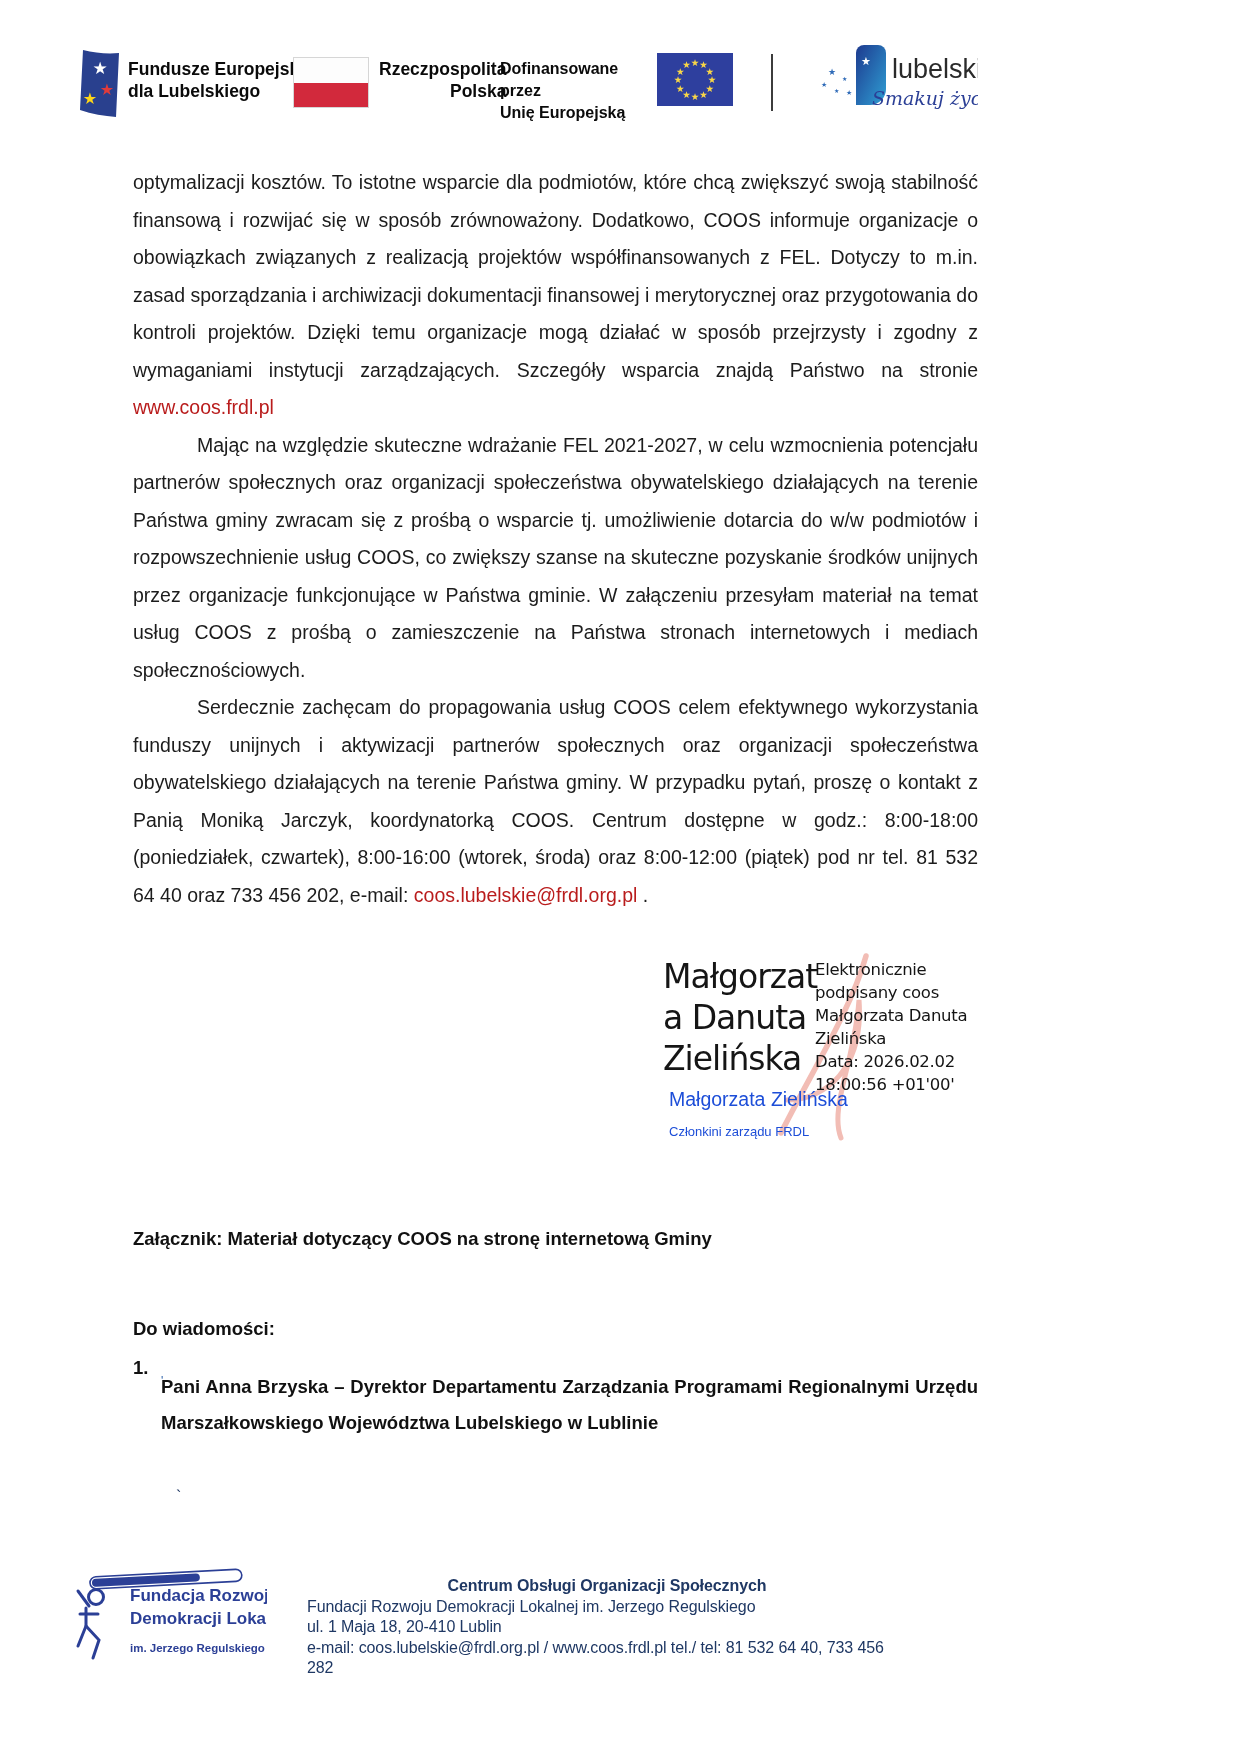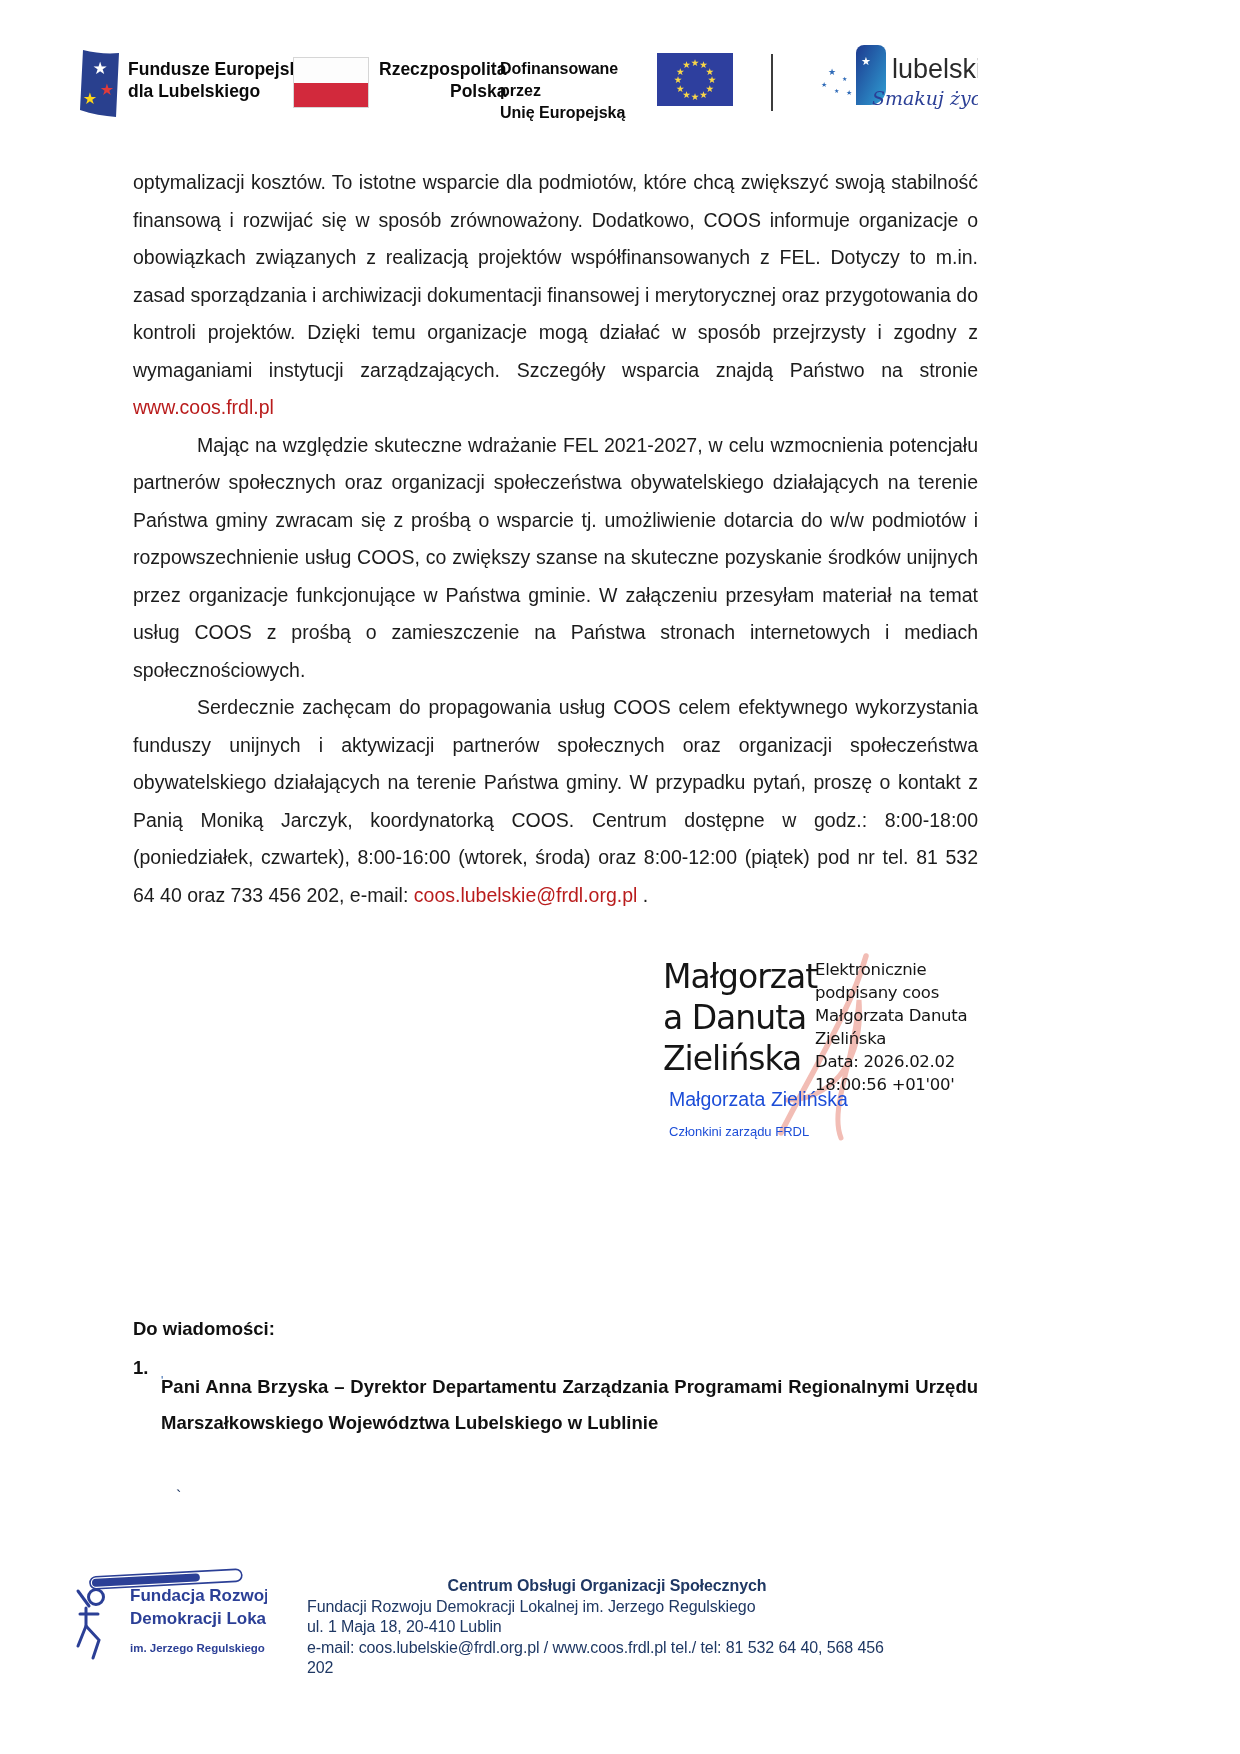--- a/index.html
+++ b/index.html
@@ -141,20 +141,21 @@
       <div>podpisany coos</div>
       <div>Małgorzata Danuta</div>
       <div>Zielińska</div>
       <div>Data: 2026.02.02</div>
       <div>18:00:56 +01'00'</div>
     </div>
     <div class="sig-name">Małgorzata Zielińska</div>
     <div class="sig-role">Członkini zarządu FRDL</div>
   </div>
 
+  <div class="attachment">Załącznik:  Materiał dotyczący  COOS na stronę internetową Gminy</div>
 
   <div class="cc-heading">Do wiadomości:</div>
   <div class="cc-list">
     <span class="cc-num">1.</span>
     <span class="cc-text">Pani Anna Brzyska – Dyrektor Departamentu Zarządzania Programami Regionalnymi Urzędu Marszałkowskiego Województwa Lubelskiego w Lublinie</span>
   </div>
 
   <span class="stray dot">'</span>
   <span class="stray tick">`</span>
 
@@ -172,16 +173,16 @@
     </g>
     <text x="58" y="35" font-size="17" font-weight="bold" fill="#2b3f96" font-family="Liberation Sans, sans-serif">Fundacja Rozwoju</text>
     <text x="58" y="58" font-size="17" font-weight="bold" fill="#2b3f96" font-family="Liberation Sans, sans-serif">Demokracji Lokalnej</text>
     <text x="58" y="86" font-size="11.5" font-weight="bold" fill="#2b3f96" font-family="Liberation Sans, sans-serif">im. Jerzego Regulskiego</text>
   </svg>
 
   <div class="footer-text">
     <div class="l0">Centrum Obsługi Organizacji Społecznych</div>
     <div>Fundacji Rozwoju Demokracji Lokalnej im. Jerzego Regulskiego</div>
     <div>ul. 1 Maja 18, 20-410 Lublin</div>
-    <div>e-mail: coos.lubelskie@frdl.org.pl / www.coos.frdl.pl tel./ tel: 81 532 64 40, 568 456 202</div>
+    <div>e-mail: coos.lubelskie@frdl.org.pl / www.coos.frdl.pl tel./ tel: 81 532 64 40, 733 456 282</div>
   </div>
 
 </div>
 
 </body></html>

